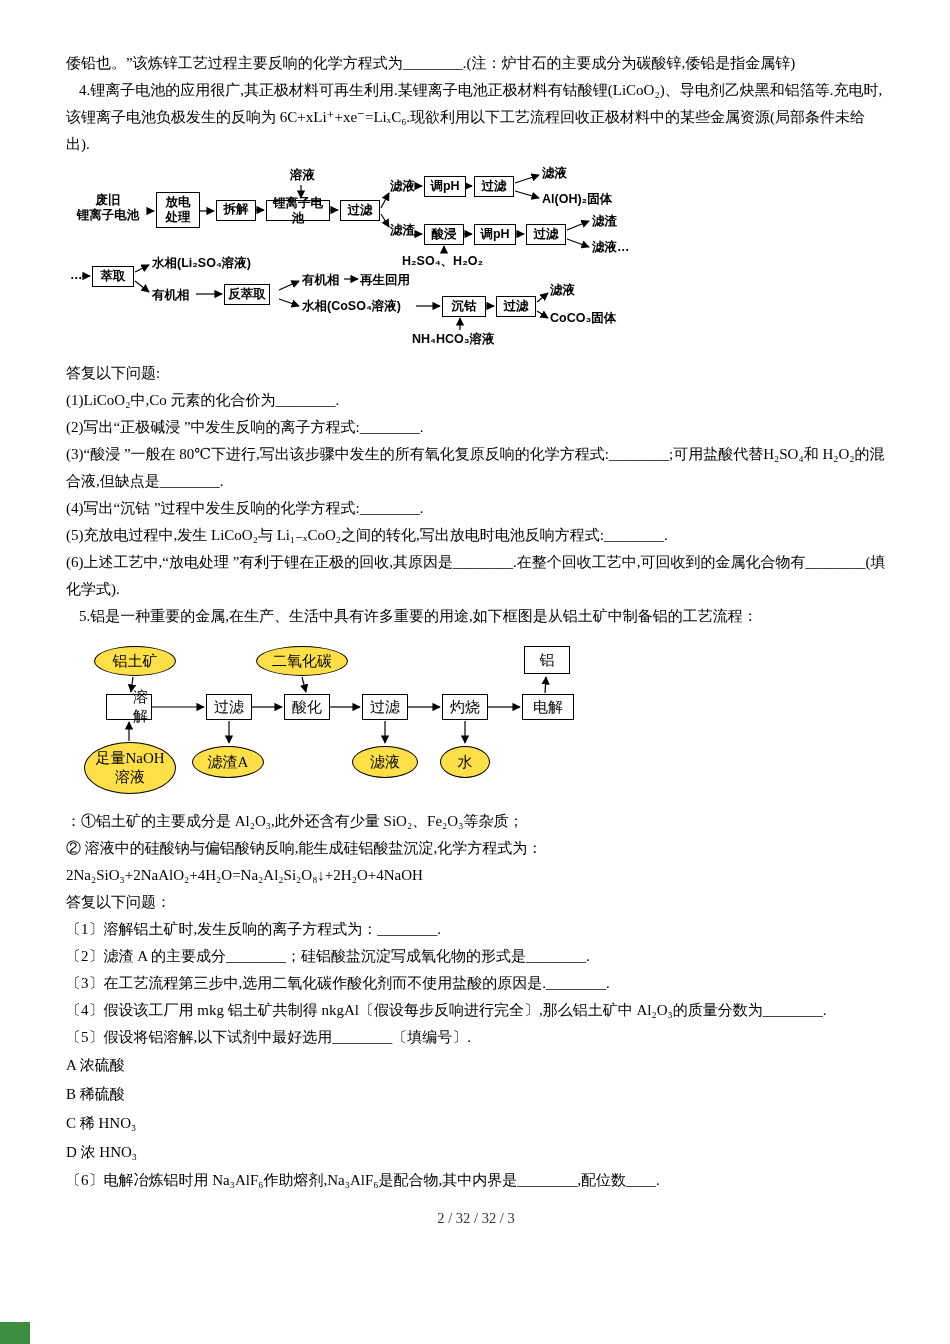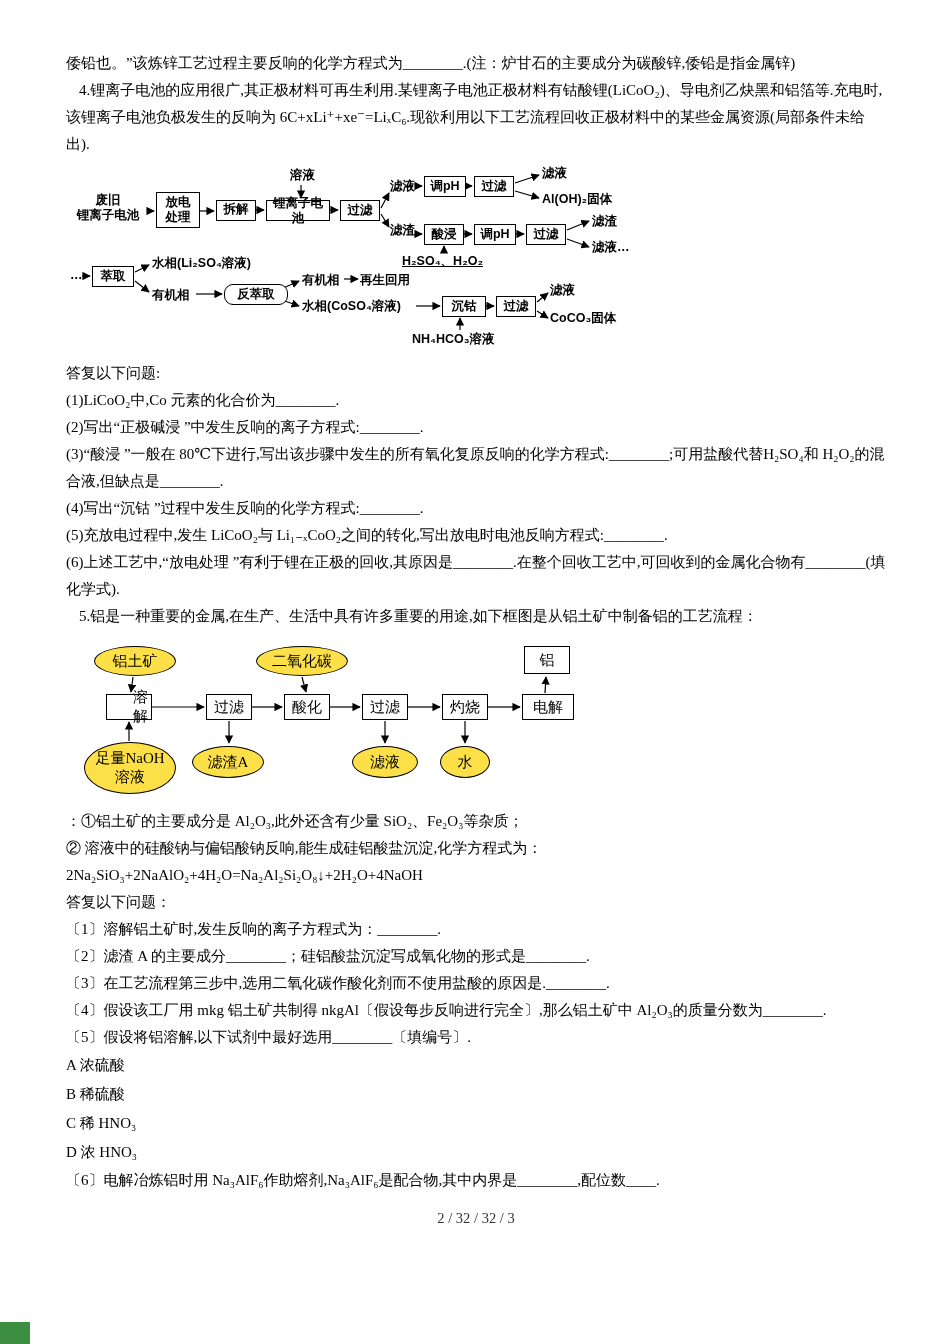--- a/index.html
+++ b/index.html
@@ -106,26 +106,26 @@
     <div class="box" style="left:356px;top:10px;width:42px;height:21px;">调pH</div>
     <div class="box" style="left:406px;top:10px;width:40px;height:21px;">过滤</div>
     <div class="lbl" style="left:474px;top:0px;">滤液</div>
     <div class="lbl" style="left:474px;top:26px;">Al(OH)₂固体</div>
     <div class="lbl" style="left:322px;top:57px;">滤渣</div>
     <div class="box" style="left:356px;top:58px;width:40px;height:21px;">酸浸</div>
     <div class="box" style="left:406px;top:58px;width:42px;height:21px;">调pH</div>
     <div class="box" style="left:458px;top:58px;width:40px;height:21px;">过滤</div>
     <div class="lbl" style="left:524px;top:48px;">滤渣</div>
     <div class="lbl" style="left:524px;top:74px;">滤液…</div>
-    <div class="lbl" style="left:334px;top:88px;text-decoration:underline;">H₂SO₄、H₂O₂</div>
+    <div class="lbl" style="left:334px;top:88px;">H₂SO₄、H₂O₂</div>
     <div class="lbl" style="left:2px;top:102px;">…</div>
     <div class="box" style="left:24px;top:100px;width:42px;height:21px;">萃取</div>
     <div class="lbl" style="left:84px;top:90px;">水相(Li₂SO₄溶液)</div>
     <div class="lbl" style="left:84px;top:122px;">有机相</div>
-    <div class="box" style="left:156px;top:118px;width:64px;height:21px;border-radius:9px;">反萃取</div>
+    <div class="box" style="left:156px;top:118px;width:46px;height:21px;">反萃取</div>
     <div class="lbl" style="left:234px;top:107px;">有机相</div>
     <div class="lbl" style="left:292px;top:107px;">再生回用</div>
     <div class="lbl" style="left:234px;top:133px;">水相(CoSO₄溶液)</div>
     <div class="box" style="left:374px;top:130px;width:44px;height:21px;">沉钴</div>
     <div class="box" style="left:428px;top:130px;width:40px;height:21px;">过滤</div>
     <div class="lbl" style="left:482px;top:117px;">滤液</div>
     <div class="lbl" style="left:482px;top:145px;">CoCO₃固体</div>
     <div class="lbl" style="left:344px;top:166px;">NH₄HCO₃溶液</div>
   </div>
 

